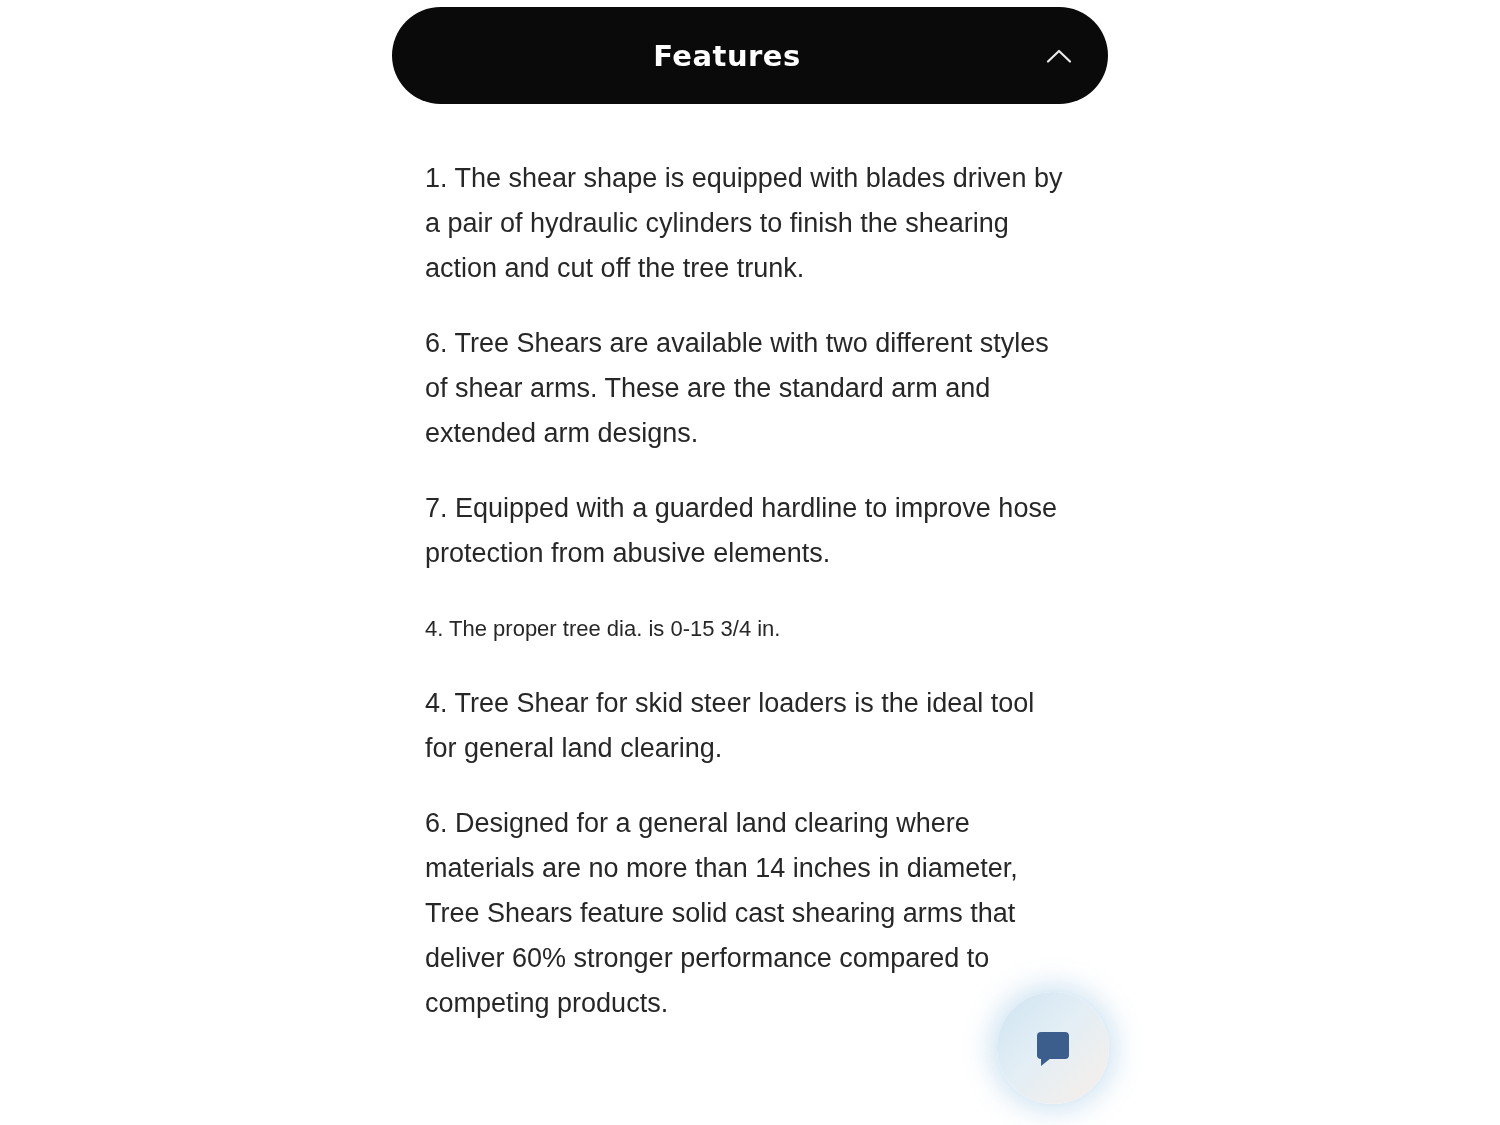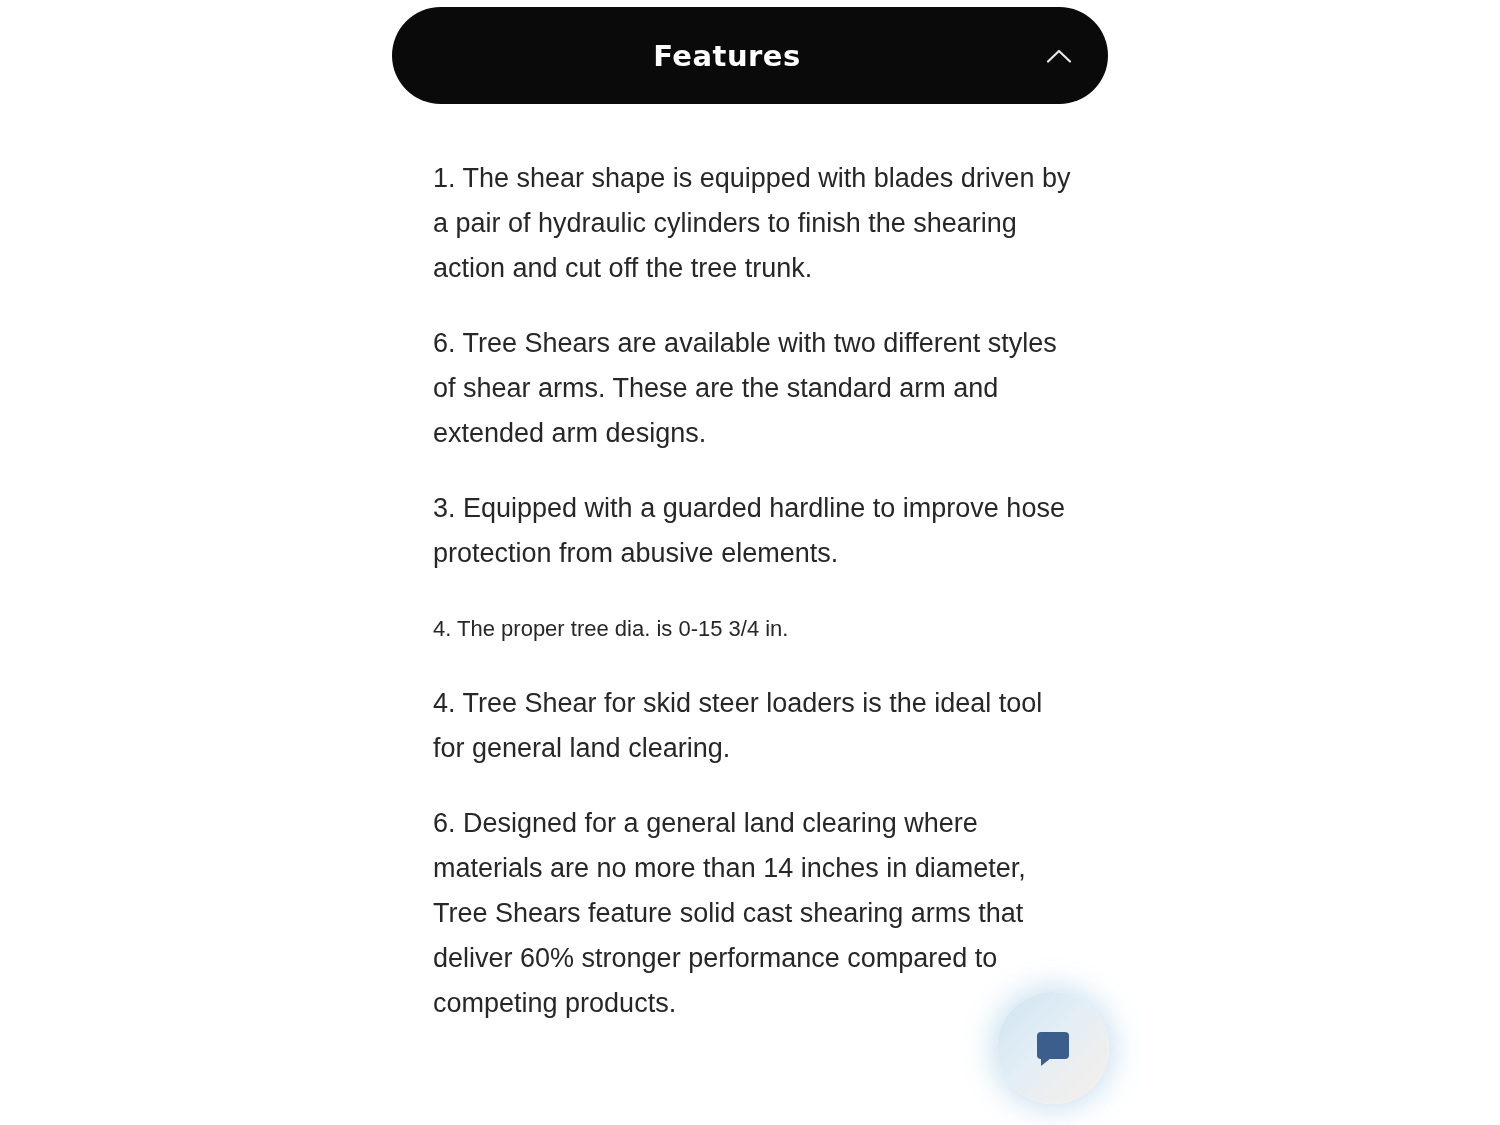--- a/index.html
+++ b/index.html
@@ -49,21 +49,20 @@
     height: 15px;
     display: block;
   }
 
   
   .features-body {
     position: absolute;
     left: 425px;
     top: 156px;
     width: 645px;
-    margin-left: 8px;
   }
   .features-body p {
     margin: 0 0 30px 0;
     font-size: 27px;
     line-height: 45px;
     color: #272727;
     font-family: "Liberation Sans", sans-serif;
   }
   .features-body p.alt-font {
     font-family: "Liberation Sans", sans-serif;
@@ -140,21 +139,21 @@
     <span class="accordion-chevron">
       <svg width="26" height="15" viewBox="0 0 26 15">
         <polyline points="2,13 13,2.5 24,13" fill="none" stroke="#e9e9e9" stroke-width="2.2" stroke-linecap="round" stroke-linejoin="round"></polyline>
       </svg>
     </span>
   </button>
 
   <div class="features-body">
     <p>1. The shear shape is equipped with blades driven by a pair of hydraulic cylinders to finish the shearing action and cut off the tree trunk.</p>
     <p>6. Tree Shears are available with two different styles of shear arms. These are the standard arm and extended arm designs.</p>
-    <p>3. Equipped with a guarded hardline to improve hose protection from abusive elements.</p>
+    <p>7. Equipped with a guarded hardline to improve hose protection from abusive elements.</p>
     <p class="alt-font">4. The proper tree dia. is 0-15 3/4 in.</p>
     <p>4. Tree Shear for skid steer loaders is the ideal tool for general land clearing.</p>
     <p>6. Designed for a general land clearing where materials are no more than 14 inches in diameter, Tree Shears feature solid cast shearing arms that deliver 60% stronger performance compared to competing products.</p>
   </div>
 
   <button class="chat-fab">
     <span>
       <svg width="40" height="37" viewBox="0 0 40 37">
         <rect x="4" y="2" width="32" height="27" rx="4" fill="#3b5e8c"></rect>
         <polygon points="8,28 8,36 18,28" fill="#3b5e8c"></polygon>

